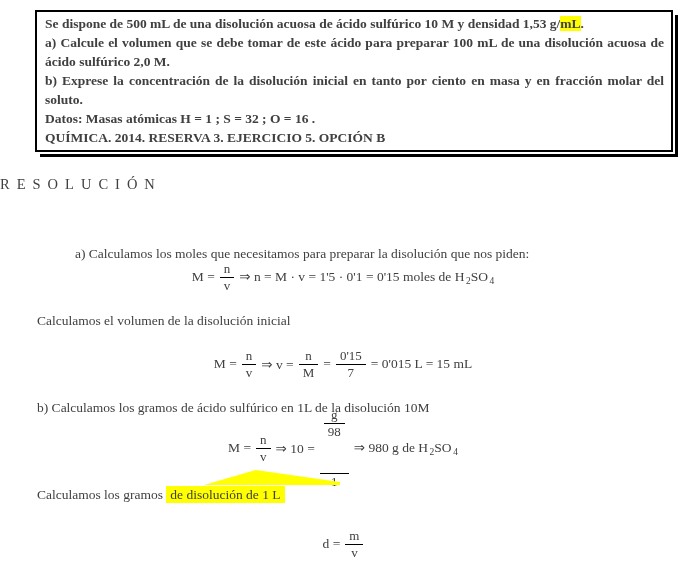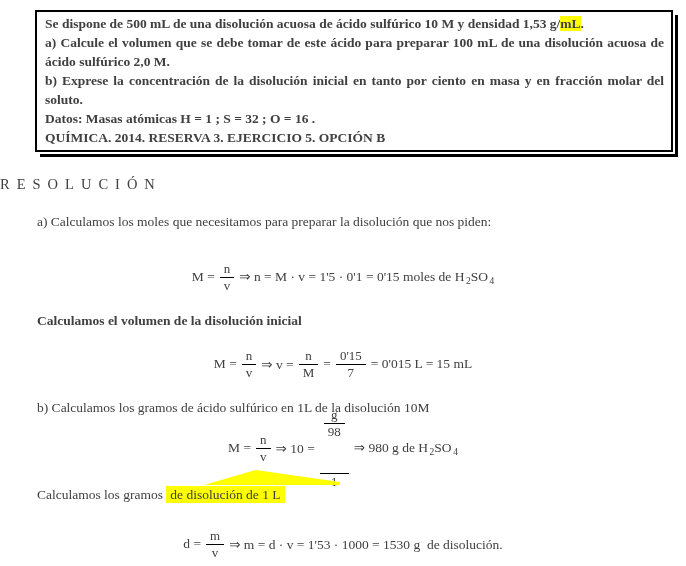--- a/index.html
+++ b/index.html
@@ -38,22 +38,22 @@
     position:absolute;top:176px;left:0;width:100%;
     text-align:left;
     font-size:14.5px;
     letter-spacing:7px;
   }
   .para{
     position:absolute;left:37px;
     font-size:13.5px;
     white-space:pre;
   }
-  .para-a{top:214px;}
-  .para-vol{top:313px;font-weight:bold;}
+  .para-a{top:246px;margin-left:38px;}
+  .para-vol{top:313px;}
   .para-b{top:400px;}
   .para-grams{top:487px;}
   
   .formula{
     position:absolute;left:0;width:100%;
     display:flex;justify-content:center;align-items:center;
     font-size:13.5px;
     gap:5px;
   }
   .formula span{white-space:pre;}
@@ -128,16 +128,15 @@
     </span>
     <span><span>⇒ 980 g de H</span><sub>2</sub><span>SO</span><sub>4</sub></span>
   </div>
 
   <div class="hl-tail"></div>
   <div class="para para-grams"><span>Calculamos los gramos </span><span class="hl hl-pad">de disolución de 1 L</span></div>
 
   <div class="formula f4">
     <span>d =</span>
     <span class="frac"><span class="num">m</span><span class="den">v</span></span>
-    <span>⇒ m = d · v = 1'53 · 1000 = 1530 g  de disolución.</span>
   </div>
 
 </div>
 
 </body></html>

